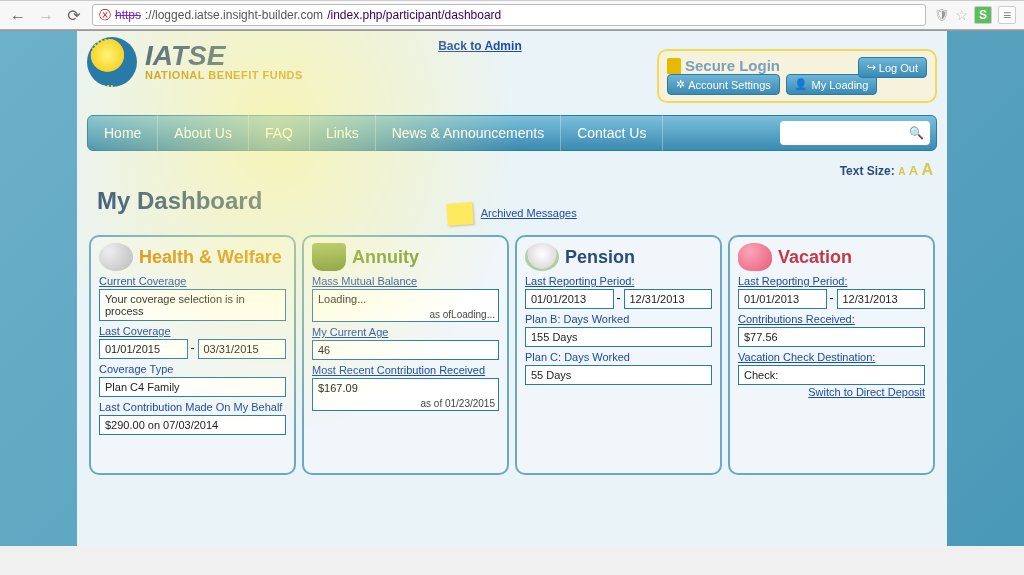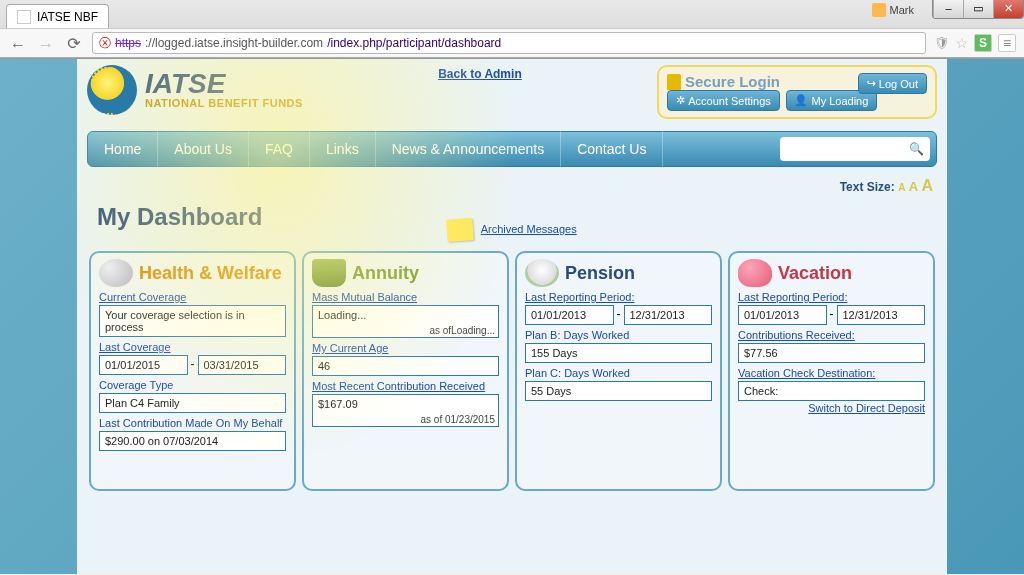--- a/index.html
+++ b/index.html
@@ -31,21 +31,21 @@
 .page-wrap { width: 870px; margin: 0 auto; background: #eaf3f7; min-height: 600px; padding: 0 10px; position: relative; }
 .beam { position: absolute; top: 0; left: 50%; transform: translateX(-50%); width: 870px; height: 600px; background: radial-gradient(ellipse 400px 500px at 200px 100px, rgba(255,245,140,0.6), transparent 60%); pointer-events: none; }
 
 .top-row { display: flex; justify-content: space-between; align-items: flex-start; padding: 6px 0; }
 .back-admin { text-align: center; flex: 1; color: #1a4ba8; text-decoration: underline; font-weight: bold; font-size: 12px; padding-top: 2px; }
 .logo-area { display: flex; align-items: center; gap: 8px; }
 .logo-circle { width: 50px; height: 50px; border-radius: 50%; background: radial-gradient(circle at 40% 35%, #fff47a, #f7d52a 40%, #2a7aa8 42%, #2a7aa8); border: 2px dotted #2a7aa8; position: relative; }
 .logo-text { font-size: 28px; font-weight: 900; color: #2a4c7a; font-style: italic; line-height: 0.9; }
 .logo-sub { font-size: 11px; color: #c08a00; font-weight: bold; letter-spacing: 0.5px; }
 
-.login-box { width: 280px; border: 2px solid #f3d85a; border-radius: 10px; background: #f6f2dc; padding: 6px 8px; position: relative; }
+.login-box { width: 280px; border: 2px solid #f3d85a; border-radius: 10px; background: #f6f2dc; padding: 6px 8px; position: relative; margin-top: 12px; }
 .secure-login { color: #7aa0be; font-weight: bold; font-size: 15px; display: flex; align-items: center; gap: 4px; }
 .lock-icon { width: 14px; height: 16px; background: #e6b800; border-radius: 2px 2px 0 0; position: relative; }
 .logout-btn { position: absolute; right: 8px; top: 6px; background: linear-gradient(#6fb6d8,#3a8ab2); color: #fff; border: 1px solid #2a7aa8; border-radius: 4px; padding: 3px 8px; font-size: 11px; display: flex; align-items: center; gap: 3px; }
 .login-info { font-size: 11px; color: #555; line-height: 1.5; margin: 4px 0; }
 .login-info .user { color: #2a4c7a; font-weight: bold; font-size: 13px; }
 .btn-row { display: flex; gap: 6px; }
 .pill-btn { background: linear-gradient(#6fb6d8,#3a8ab2); color: #fff; border: 1px solid #2a7aa8; border-radius: 4px; padding: 3px 8px; font-size: 11px; display: flex; align-items: center; gap: 3px; }
 
 .main-nav { background: linear-gradient(#7cc0db,#3a8ab2); border: 1px solid #2a7aa8; border-radius: 6px; display: flex; align-items: center; height: 36px; margin-top: 6px; }
 .main-nav a { color: #fff; font-size: 14px; padding: 0 16px; line-height: 36px; border-right: 1px solid rgba(255,255,255,0.3); text-decoration: none; }
@@ -81,35 +81,20 @@
 .field-pair { display: flex; align-items: center; gap: 3px; }
 .field-pair .field-box { flex: 1; }
 .asof { text-align: right; font-size: 10px; color: #444; border: 1px solid #2a7aa8; border-top: none; background: #fff; padding: 1px 3px; margin-top: -1px; }
 .switch { text-align: right; }
 .switch a { color: #1a4ba8; font-size: 11px; text-decoration: underline; }
 </style>
 </head>
 <body>
 
 <div class="browser-chrome">
-  <div class="tab-bar">
-    <div class="tab">
-      <span class="tab-favicon"></span>
-      <span>IATSE NBF</span>
-    </div>
-    <div class="profile-chip">
-      <span class="avatar"></span>
-      <span>Mark</span>
-    </div>
-    <div class="win-controls">
-      <div class="win-btn">–</div>
-      <div class="win-btn">▭</div>
-      <div class="win-btn close">✕</div>
-    </div>
-  </div>
   <div class="addr-bar">
     <div class="nav-btn">←</div>
     <div class="nav-btn" style="color:#bbb">→</div>
     <div class="nav-btn">⟳</div>
     <div class="url-box">
       <span style="color:#c00">ⓧ</span>
       <span class="proto" style="text-decoration:line-through">https</span>
       <span class="slash">://logged.iatse.insight-builder.com</span>
       <span class="path">/index.php/participant/dashboard</span>
     </div>

